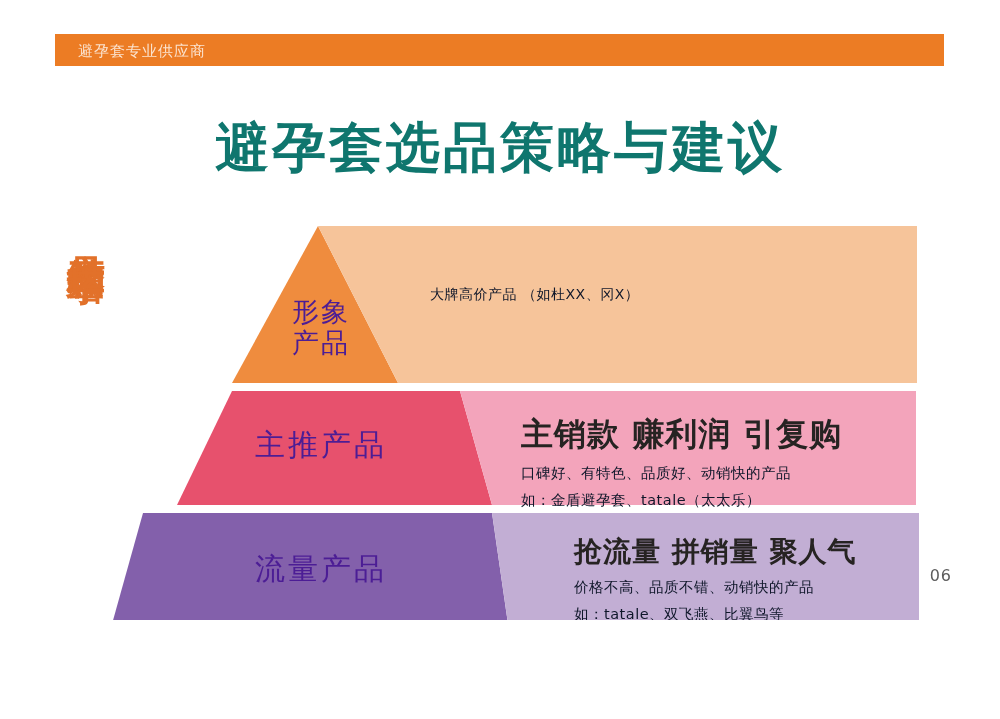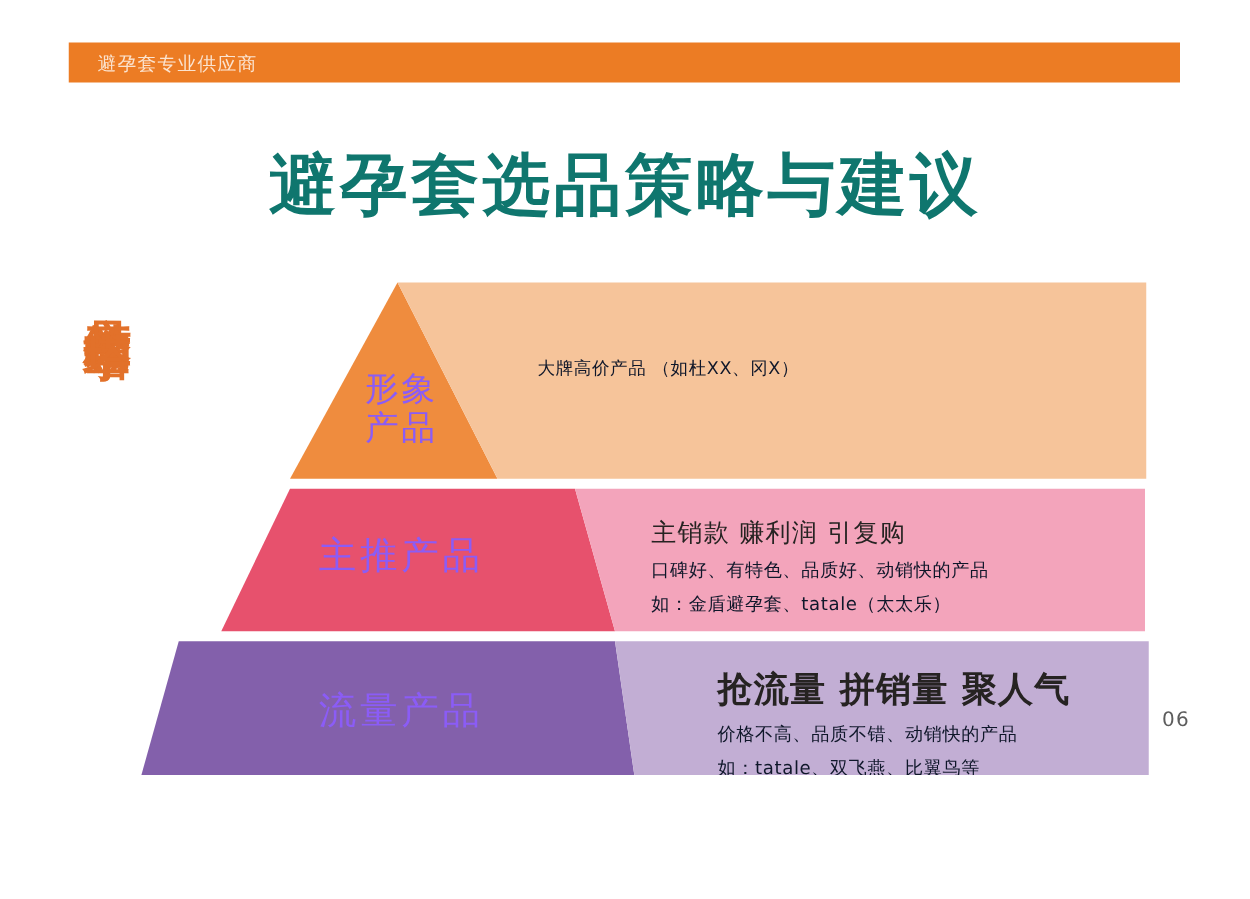--- a/index.html
+++ b/index.html
@@ -89,21 +89,21 @@
   .pyramid {
     position: absolute;
     left: 0;
     top: 0;
     width: 1000px;
     height: 719px;
     pointer-events: none;
   }
   .tier-label {
     position: absolute;
-    color: #8b5cf6;
+    color: #4c1d95;
     font-weight: normal;
     letter-spacing: 3px;
     text-align: center;
     line-height: 1.15;
     white-space: pre-line;
   }
   .tier-label.t1 {
     left: 276px;
     top: 296px;
     width: 90px;
@@ -132,21 +132,21 @@
   .tier-text .sub {
     color: #0f172a;
     white-space: nowrap;
   }
   
   .tt1 { left: 430px; top: 272px; }
   .tt1 .headline { font-size: 31px; letter-spacing: 1px; }
   .tt1 .sub { font-size: 14px; margin-top: 14px; letter-spacing: 0.5px; }
   
   .tt2 { left: 521px; top: 413px; }
-  .tt2 .headline { font-size: 20px; font-weight: normal; letter-spacing: 1px; }
+  .tt2 .headline { font-size: 32px; font-weight: bold; letter-spacing: 1px; }
   .tt2 .sub { font-size: 14.5px; margin-top: 7px; letter-spacing: 0.5px; }
   .tt2 .sub.second { margin-top: 8px; }
   
   .tt3 { left: 574px; top: 533px; }
   .tt3 .headline { font-size: 28px; font-weight: bold; letter-spacing: 1px; }
   .tt3 .sub { font-size: 14.5px; margin-top: 7px; letter-spacing: 0.5px; }
   .tt3 .sub.second { margin-top: 8px; }
   
   .page-number {
     position: absolute;

